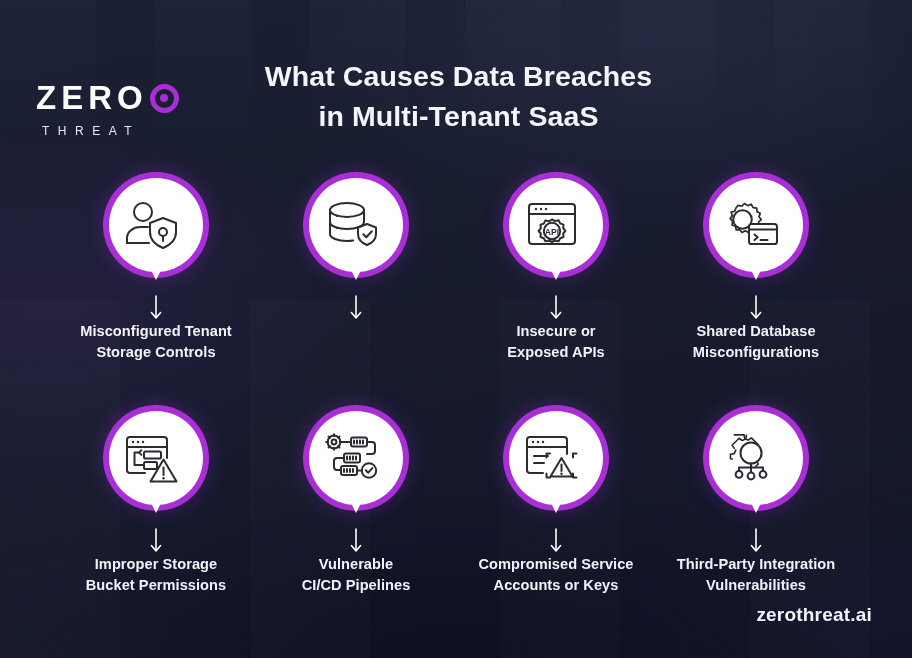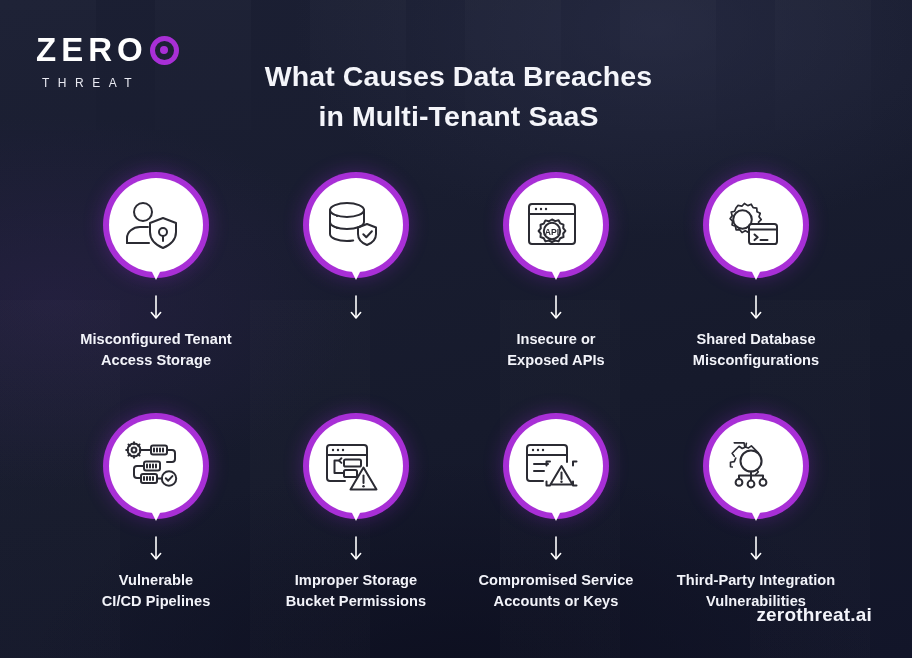--- a/index.html
+++ b/index.html
@@ -29,21 +29,21 @@
   #bandtex2{
     position:absolute;left:0;top:300px;width:912px;height:358px;
     background:repeating-linear-gradient(90deg,
       rgba(255,255,255,.012) 0px, rgba(255,255,255,.012) 120px,
       rgba(255,255,255,0) 120px, rgba(255,255,255,0) 250px);
     pointer-events:none;
   }
 
   
   #logo{position:absolute;left:36px;top:33px;width:190px;height:62px;}
-  #logo .zero-wrap{display:flex;align-items:center;height:34px;}
+  #logo .zero-wrap{display:flex;align-items:center;height:34px;margin-top:48px;}
   #logo .zero-txt{
     font-size:33px;font-weight:700;color:#ffffff;letter-spacing:5px;
     line-height:34px;font-family:"Liberation Sans", sans-serif;
   }
   #logo .target{
     width:29px;height:29px;border-radius:50%;
     border:5px solid #a82fd6;display:flex;align-items:center;justify-content:center;
     margin-left:2px;box-sizing:border-box;
   }
   #logo .target i{display:block;width:8px;height:8px;border-radius:50%;background:#a82fd6;}
@@ -85,21 +85,21 @@
   .icon{
     position:absolute;left:2px;top:6px;width:94px;height:94px;
     display:flex;align-items:center;justify-content:center;z-index:3;
   }
   .icon svg{display:block;}
 
   .arrow{margin-top:5px;height:26px;}
   .arrow svg{display:block;}
 
   .label{
-    margin-top:8px;text-align:center;color:#f2f3f9;
+    text-align:center;color:#f2f3f9;
     font-size:14.6px;font-weight:700;line-height:21px;letter-spacing:.05px;
     width:200px;
   }
 
   
   #footer{
     position:absolute;right:40px;bottom:32px;
     color:#f3f4fa;font-size:19px;font-weight:700;letter-spacing:.2px;
   }
 </style>
@@ -146,21 +146,21 @@
           </div>
         </div>
         <div class="arrow">
           <svg width="14" height="26" viewBox="0 0 14 26" fill="none" stroke="#ffffff" stroke-width="1.6" stroke-linecap="round" stroke-linejoin="round">
             <path d="M7 1v21"></path>
               <path d="M2.4 17.5L7 23l4.6-5.5"></path>
           </svg>
         </div>
         <div class="label">
           <div>Misconfigured Tenant</div>
-          <div>Access Storage</div>
+          <div>Storage Controls</div>
         </div>
       </div>
 
       <div class="cell">
         <div class="pin">
           <div class="ring"></div>
           <div class="tip"></div>
           <div class="icon">
             <svg width="58" height="52" viewBox="0 0 58 52" fill="none" stroke="#2b2b33" stroke-width="2" stroke-linecap="round" stroke-linejoin="round">
               <ellipse cx="24" cy="11" rx="17" ry="7"></ellipse>
@@ -233,20 +233,53 @@
         </div>
         <div class="label">
           <div>Shared Database</div>
           <div>Misconfigurations</div>
         </div>
       </div>
 
     </div>
 
     <div class="row r2">
+
+      <div class="cell">
+        <div class="pin">
+          <div class="ring"></div>
+          <div class="tip"></div>
+          <div class="icon">
+            <svg width="58" height="52" viewBox="0 0 58 52" fill="none" stroke="#2b2b33" stroke-width="2" stroke-linecap="round" stroke-linejoin="round">
+              <path d="M44 26V8a3 3 0 0 0-3-3H7a3 3 0 0 0-3 3v30a3 3 0 0 0 3 3h15"></path>
+              <path d="M4 15h40"></path>
+              <circle cx="10" cy="10" r="1.2" fill="#2b2b33" stroke="none"></circle>
+              <circle cx="15" cy="10" r="1.2" fill="#2b2b33" stroke="none"></circle>
+              <circle cx="20" cy="10" r="1.2" fill="#2b2b33" stroke="none"></circle>
+              <rect x="21" y="19.5" width="17" height="7" rx="1.6"></rect>
+              <rect x="21" y="30" width="13" height="7" rx="1.6"></rect>
+              <path d="M16 20.5h-4.5v12.5H21"></path>
+              <path d="M18.4 18.3L16 20.6l2.4 2.3"></path>
+              <path d="M40.5 27.5l13 22h-26z" fill="#ffffff"></path>
+              <path d="M40.5 35.5v7.5"></path>
+              <circle cx="40.5" cy="46.3" r="1.25" fill="#2b2b33" stroke="none"></circle>
+            </svg>
+          </div>
+        </div>
+        <div class="arrow">
+          <svg width="14" height="26" viewBox="0 0 14 26" fill="none" stroke="#ffffff" stroke-width="1.6" stroke-linecap="round" stroke-linejoin="round">
+            <path d="M7 1v21"></path>
+              <path d="M2.4 17.5L7 23l4.6-5.5"></path>
+          </svg>
+        </div>
+        <div class="label">
+          <div>Improper Storage</div>
+          <div>Bucket Permissions</div>
+        </div>
+      </div>
 
       <div class="cell">
         <div class="pin">
           <div class="ring"></div>
           <div class="tip"></div>
           <div class="icon">
             <svg width="58" height="50" viewBox="0 0 58 50" fill="none" stroke="#2b2b33" stroke-width="2" stroke-linecap="round" stroke-linejoin="round">
               <circle cx="11" cy="9" r="6.4"></circle>
               <circle cx="11" cy="9" r="2.4"></circle>
               <path d="M11 1.2v2M11 14.8v2M3.2 9h2M16.8 9h2M5.5 3.5l1.4 1.4M15.1 13.1l1.4 1.4M16.5 3.5l-1.4 1.4M6.9 13.1l-1.4 1.4"></path>
@@ -276,53 +309,20 @@
           <div>CI/CD Pipelines</div>
         </div>
       </div>
 
       <div class="cell">
         <div class="pin">
           <div class="ring"></div>
           <div class="tip"></div>
           <div class="icon">
             <svg width="58" height="52" viewBox="0 0 58 52" fill="none" stroke="#2b2b33" stroke-width="2" stroke-linecap="round" stroke-linejoin="round">
-              <path d="M44 26V8a3 3 0 0 0-3-3H7a3 3 0 0 0-3 3v30a3 3 0 0 0 3 3h15"></path>
-              <path d="M4 15h40"></path>
-              <circle cx="10" cy="10" r="1.2" fill="#2b2b33" stroke="none"></circle>
-              <circle cx="15" cy="10" r="1.2" fill="#2b2b33" stroke="none"></circle>
-              <circle cx="20" cy="10" r="1.2" fill="#2b2b33" stroke="none"></circle>
-              <rect x="21" y="19.5" width="17" height="7" rx="1.6"></rect>
-              <rect x="21" y="30" width="13" height="7" rx="1.6"></rect>
-              <path d="M16 20.5h-4.5v12.5H21"></path>
-              <path d="M18.4 18.3L16 20.6l2.4 2.3"></path>
-              <path d="M40.5 27.5l13 22h-26z" fill="#ffffff"></path>
-              <path d="M40.5 35.5v7.5"></path>
-              <circle cx="40.5" cy="46.3" r="1.25" fill="#2b2b33" stroke="none"></circle>
-            </svg>
-          </div>
-        </div>
-        <div class="arrow">
-          <svg width="14" height="26" viewBox="0 0 14 26" fill="none" stroke="#ffffff" stroke-width="1.6" stroke-linecap="round" stroke-linejoin="round">
-            <path d="M7 1v21"></path>
-              <path d="M2.4 17.5L7 23l4.6-5.5"></path>
-          </svg>
-        </div>
-        <div class="label">
-          <div>Improper Storage</div>
-          <div>Bucket Permissions</div>
-        </div>
-      </div>
-
-      <div class="cell">
-        <div class="pin">
-          <div class="ring"></div>
-          <div class="tip"></div>
-          <div class="icon">
-            <svg width="58" height="52" viewBox="0 0 58 52" fill="none" stroke="#2b2b33" stroke-width="2" stroke-linecap="round" stroke-linejoin="round">
               <path d="M44 22V8a3 3 0 0 0-3-3H7a3 3 0 0 0-3 3v30a3 3 0 0 0 3 3h13"></path>
               <path d="M4 15h40"></path>
               <circle cx="10" cy="10" r="1.2" fill="#2b2b33" stroke="none"></circle>
               <circle cx="15" cy="10" r="1.2" fill="#2b2b33" stroke="none"></circle>
               <circle cx="20" cy="10" r="1.2" fill="#2b2b33" stroke="none"></circle>
               <path d="M11 24h14M11 31h10"></path>
               <path d="M25 22h-4.5v6.5" transform="translate(0,0)" stroke="none"></path>
               <path d="M27 21.5h-3.5v4"></path>
               <path d="M53.5 21.5H50v4"></path>
               <path d="M27 45.5h-3.5v-4"></path>

